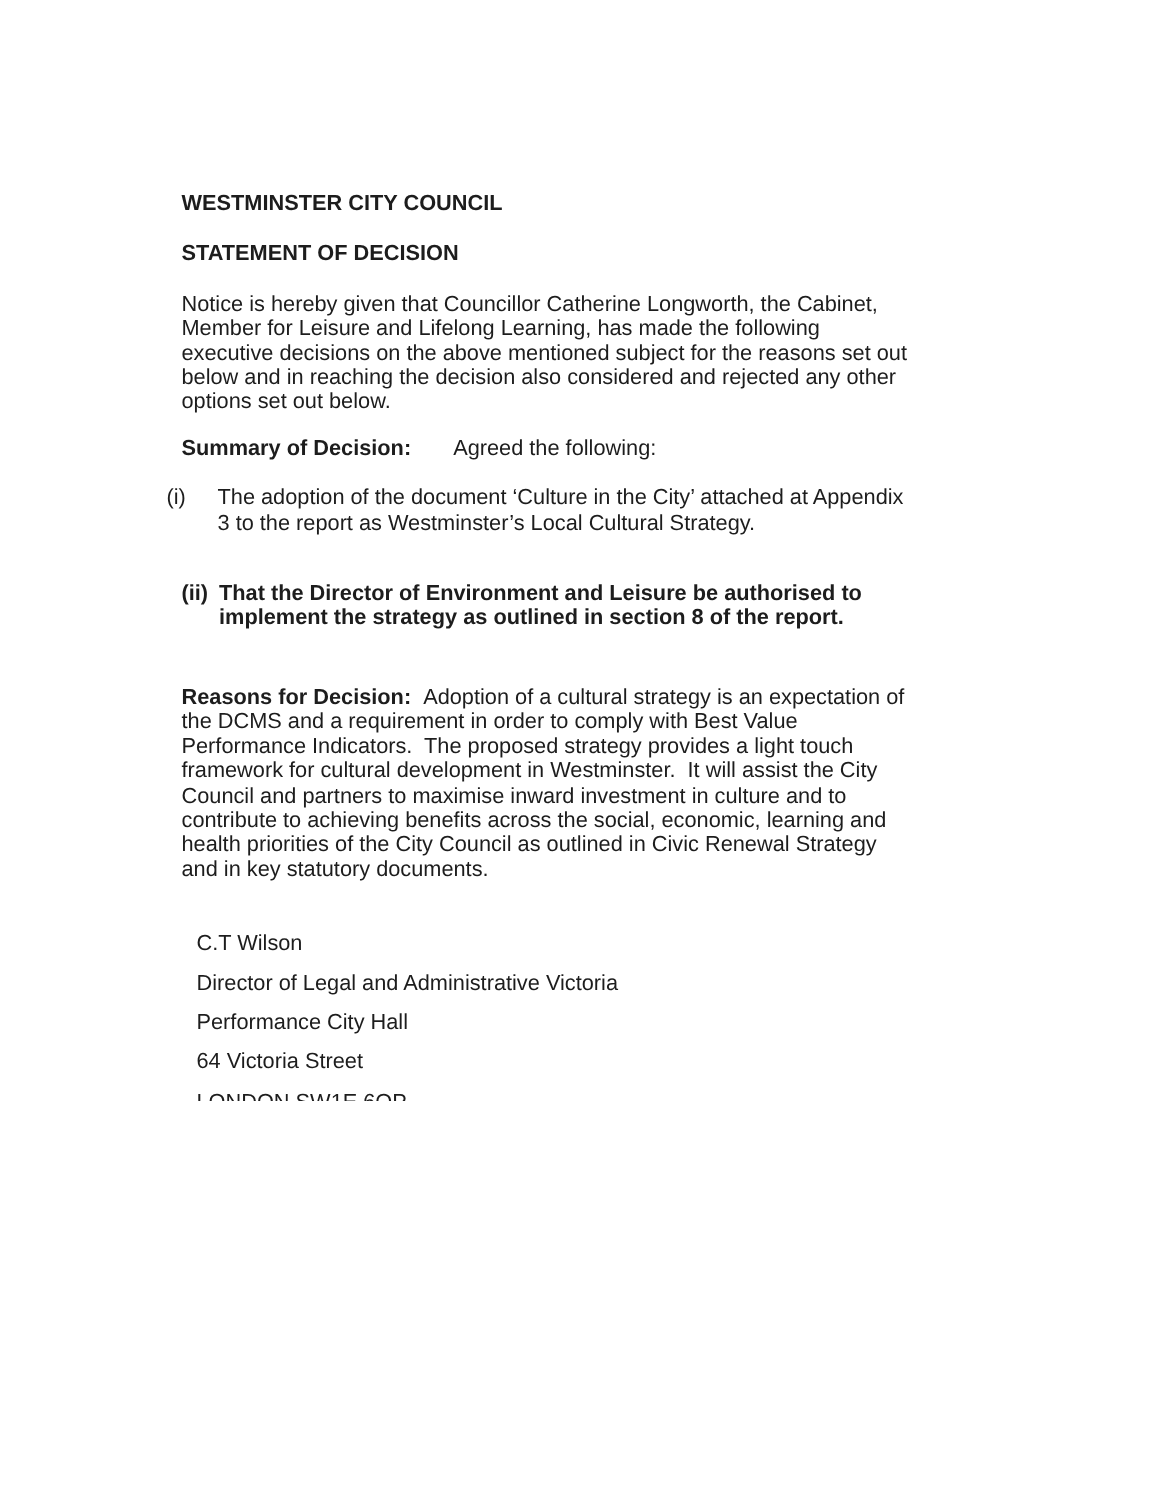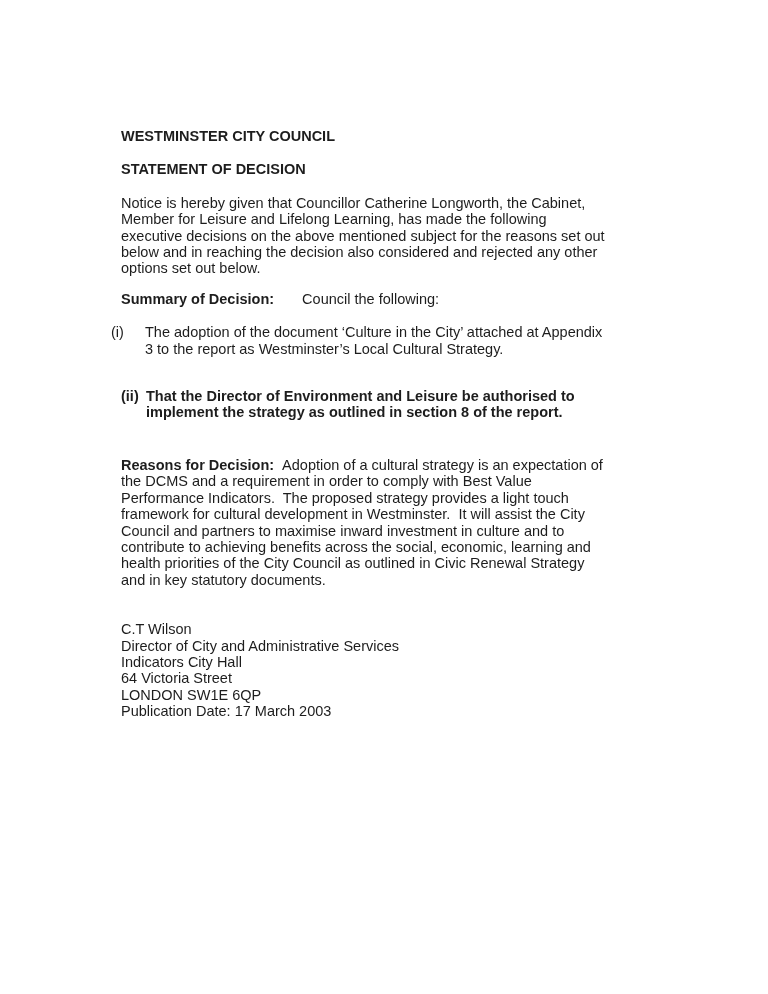--- a/index.html
+++ b/index.html
@@ -36,56 +36,56 @@
   .decision-item { display: flex; }
   .decision-item.item-i { margin: 0 0 31px -10px; }
   .decision-item.item-ii { margin: 0 0 36px 0; font-weight: bold; }
   .item-i .marker { flex: 0 0 34px; }
   .item-ii .marker { flex: 0 0 25px; }
   .dtext { flex: 1 1 auto; }
   .reasons { margin: 0 0 33px 0; }
   .reasons .val { margin-left: 8px; }
   .lbl { font-weight: 700; }
   .t { white-space: pre-wrap; }
-  .sig-line { margin: 0; }
+  .sig-line { margin: 10px; }
 </style>
 </head>
 <body>
 
 <div class="page">
   <div class="doc">
 
     <div class="heading">WESTMINSTER CITY COUNCIL</div>
 
     <div class="heading">STATEMENT OF DECISION</div>
 
 
     <p class="notice t">Notice is hereby given that Councillor Catherine Longworth, the Cabinet, Member for Leisure and Lifelong Learning, has made the following executive decisions on the above mentioned subject for the reasons set out below and in reaching the decision also considered and rejected any other options set out below.</p>
 
-    <p class="summary"><span class="lbl">Summary of Decision:</span><span class="val t">Council the following:</span></p>
+    <p class="summary"><span class="lbl">Summary of Decision:</span><span class="val t">Agreed the following:</span></p>
 
     <div class="decisions">
 
       <div class="decision-item item-i">
         <span class="marker">(i)</span>
         <span class="dtext t">The adoption of the document ‘Culture in the City’ attached at Appendix 3 to the report as Westminster’s Local Cultural Strategy.</span>
       </div>
 
       <div class="decision-item item-ii">
         <span class="marker">(ii)</span>
         <span class="dtext t">That the Director of Environment and Leisure be authorised to implement the strategy as outlined in section 8 of the report.</span>
       </div>
 
     </div>
 
     <p class="reasons"><span class="lbl">Reasons for Decision:</span><span class="val t">Adoption of a cultural strategy is an expectation of the DCMS and a requirement in order to comply with Best Value Performance Indicators.  The proposed strategy provides a light touch framework for cultural development in Westminster.  It will assist the City Council and partners to maximise inward investment in culture and to contribute to achieving benefits across the social, economic, learning and health priorities of the City Council as outlined in Civic Renewal Strategy and in key statutory documents.</span></p>
 
     <div class="signature">
       <div class="sig-line t">C.T Wilson</div>
-      <div class="sig-line t">Director of City and Administrative Services</div>
-      <div class="sig-line t">Indicators City Hall</div>
+      <div class="sig-line t">Director of Legal and Administrative Victoria</div>
+      <div class="sig-line t">Performance City Hall</div>
       <div class="sig-line t">64 Victoria Street</div>
       <div class="sig-line t">LONDON SW1E 6QP</div>
       <div class="sig-line t">Publication Date: 17 March 2003</div>
     </div>
 
   </div>
 </div>
 
 </body></html>

